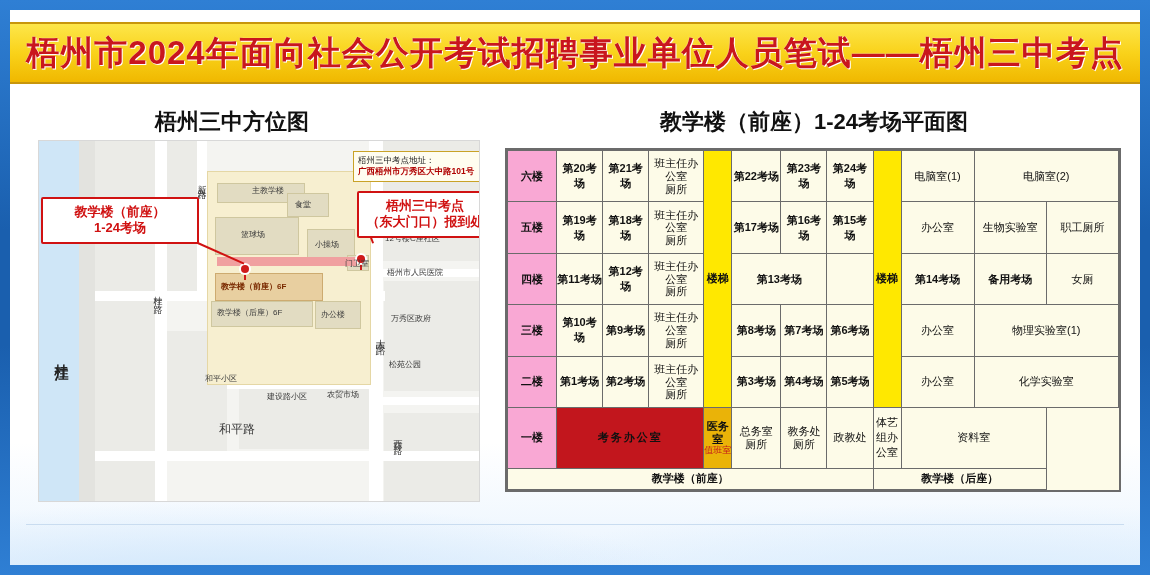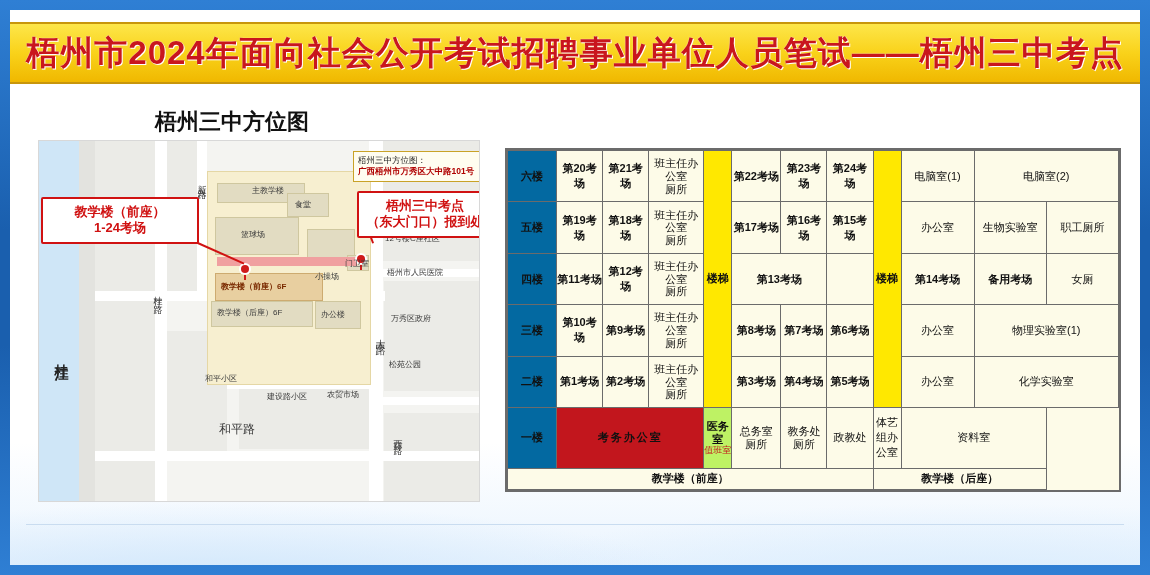--- a/index.html
+++ b/index.html
@@ -75,28 +75,28 @@
   
   #plan-panel{
     position:absolute;left:505px;top:148px;width:612px;height:340px;
     background:#fdfbe8;border:2px solid #6b6b6b;
   }
   table.plan{border-collapse:collapse;width:100%;height:100%;table-layout:fixed;}
   table.plan td{
     border:1px solid #6b6b6b;text-align:center;vertical-align:middle;
     font-size:11px;color:#111;padding:0;
   }
-  .floor-cell{font-size:17px;font-weight:bold;color:#111;background:#0369a1;}
+  .floor-cell{font-size:17px;font-weight:bold;color:#111;background:#f9a8d4;}
   .exam{color:#c2161d;font-weight:bold;font-size:11.5px;}
   .stair{background:#ffe800;font-size:17px;font-weight:bold;line-height:1.05;}
   .teacher{font-size:10px;line-height:1.15;}
   .teacher .t2{display:block;}
   .office{font-size:11.5px;}
   .big-red{background:#c2161d;color:#ffffff;font-size:19px;font-weight:bold;letter-spacing:2px;}
-  .med{background:#bef264;font-size:11px;font-weight:bold;color:#111;line-height:1.15;}
+  .med{background:#eab308;font-size:11px;font-weight:bold;color:#111;line-height:1.15;}
   .med .sub{display:block;color:#c2161d;font-size:9px;font-weight:normal;}
   .tiny{font-size:9.5px;line-height:1.2;}
   .bottom-bar{font-size:17px;font-weight:bold;background:#fdfbe8;}
 
   
   #footer{
     position:absolute;left:0;bottom:22px;width:100%;text-align:center;
     font-size:15.5px;color:#111;font-weight:bold;letter-spacing:0.2px;
   }
   .sep-line{
@@ -109,20 +109,21 @@
 <div id="root">
   <div class="frame-inner">
     <div class="bg-wave"></div>
   </div>
 
   <div class="title-band">
     <div class="title-text">梧州市2024年面向社会公开考试招聘事业单位人员笔试——梧州三中考点</div>
   </div>
 
   <div class="sec-title" id="map-title">梧州三中方位图</div>
+  <div class="sec-title" id="plan-title">教学楼（前座）1-24考场平面图</div>
 
   <div id="map-panel">
     <div class="mp-bg"></div>
 
     <div class="river" style="left:0;top:0;width:40px;height:360px;"></div>
     <div class="road-gray" style="left:40px;top:0;width:16px;height:360px;"></div>
 
     <div class="blockgray" style="left:56px;top:0;width:60px;height:360px;"></div>
     <div class="blockgray" style="left:128px;top:0;width:30px;height:150px;"></div>
     <div class="blockgray" style="left:128px;top:190px;width:60px;height:120px;"></div>
@@ -153,21 +154,21 @@
 
     <div class="pin" style="left:200px;top:124px;"></div>
     <div class="pin" style="left:316px;top:114px;"></div>
 
     <div class="arrow-line" style="left:152px;top:98px;width:58px;transform:rotate(24deg);"></div>
     <div class="arrow-line" style="left:330px;top:90px;width:12px;transform:rotate(70deg);"></div>
 
     <div class="maplab" style="left:196px;top:44px;margin-left:17px;">主教学楼</div>
     <div class="maplab" style="left:256px;top:58px;">食堂</div>
     <div class="maplab" style="left:202px;top:88px;">篮球场</div>
-    <div class="maplab" style="left:276px;top:98px;margin-top:32px;">小操场</div>
+    <div class="maplab" style="left:276px;top:98px;">小操场</div>
     <div class="maplab" style="left:182px;top:140px;color:#7a2a00;font-weight:bold;">教学楼（前座）6F</div>
     <div class="maplab" style="left:178px;top:166px;">教学楼（后座）6F</div>
     <div class="maplab" style="left:282px;top:168px;">办公楼</div>
     <div class="maplab" style="left:306px;top:117px;">门卫室</div>
     <div class="maplab" style="left:166px;top:232px;">和平小区</div>
     <div class="maplab" style="left:228px;top:250px;">建设路小区</div>
     <div class="maplab" style="left:288px;top:248px;">农贸市场</div>
     <div class="maplab" style="left:180px;top:280px;font-size:12px;">和平路</div>
     <div class="maplab" style="left:346px;top:92px;">12号楼C座社区</div>
     <div class="maplab" style="left:348px;top:126px;">梧州市人民医院</div>
@@ -186,21 +187,21 @@
       <div>教学楼（前座）</div>
       <div>1-24考场</div>
     </div>
 
     <div class="callout-red" style="left:318px;top:50px;width:120px;">
       <div>梧州三中考点</div>
       <div>（东大门口）报到处</div>
     </div>
 
     <div class="callout-note" style="left:314px;top:10px;width:126px;">
-      <div>梧州三中方位图：</div>
+      <div>梧州三中考点地址：</div>
       <div><b>广西梧州市万秀区大中路101号</b></div>
     </div>
   </div>
 
   <div id="plan-panel">
     <table class="plan">
       <tbody>
           <tr>
         <td class="floor-cell" style="width:8%">六楼</td>
         <td class="exam" style="width:7.5%">第20考场</td>

